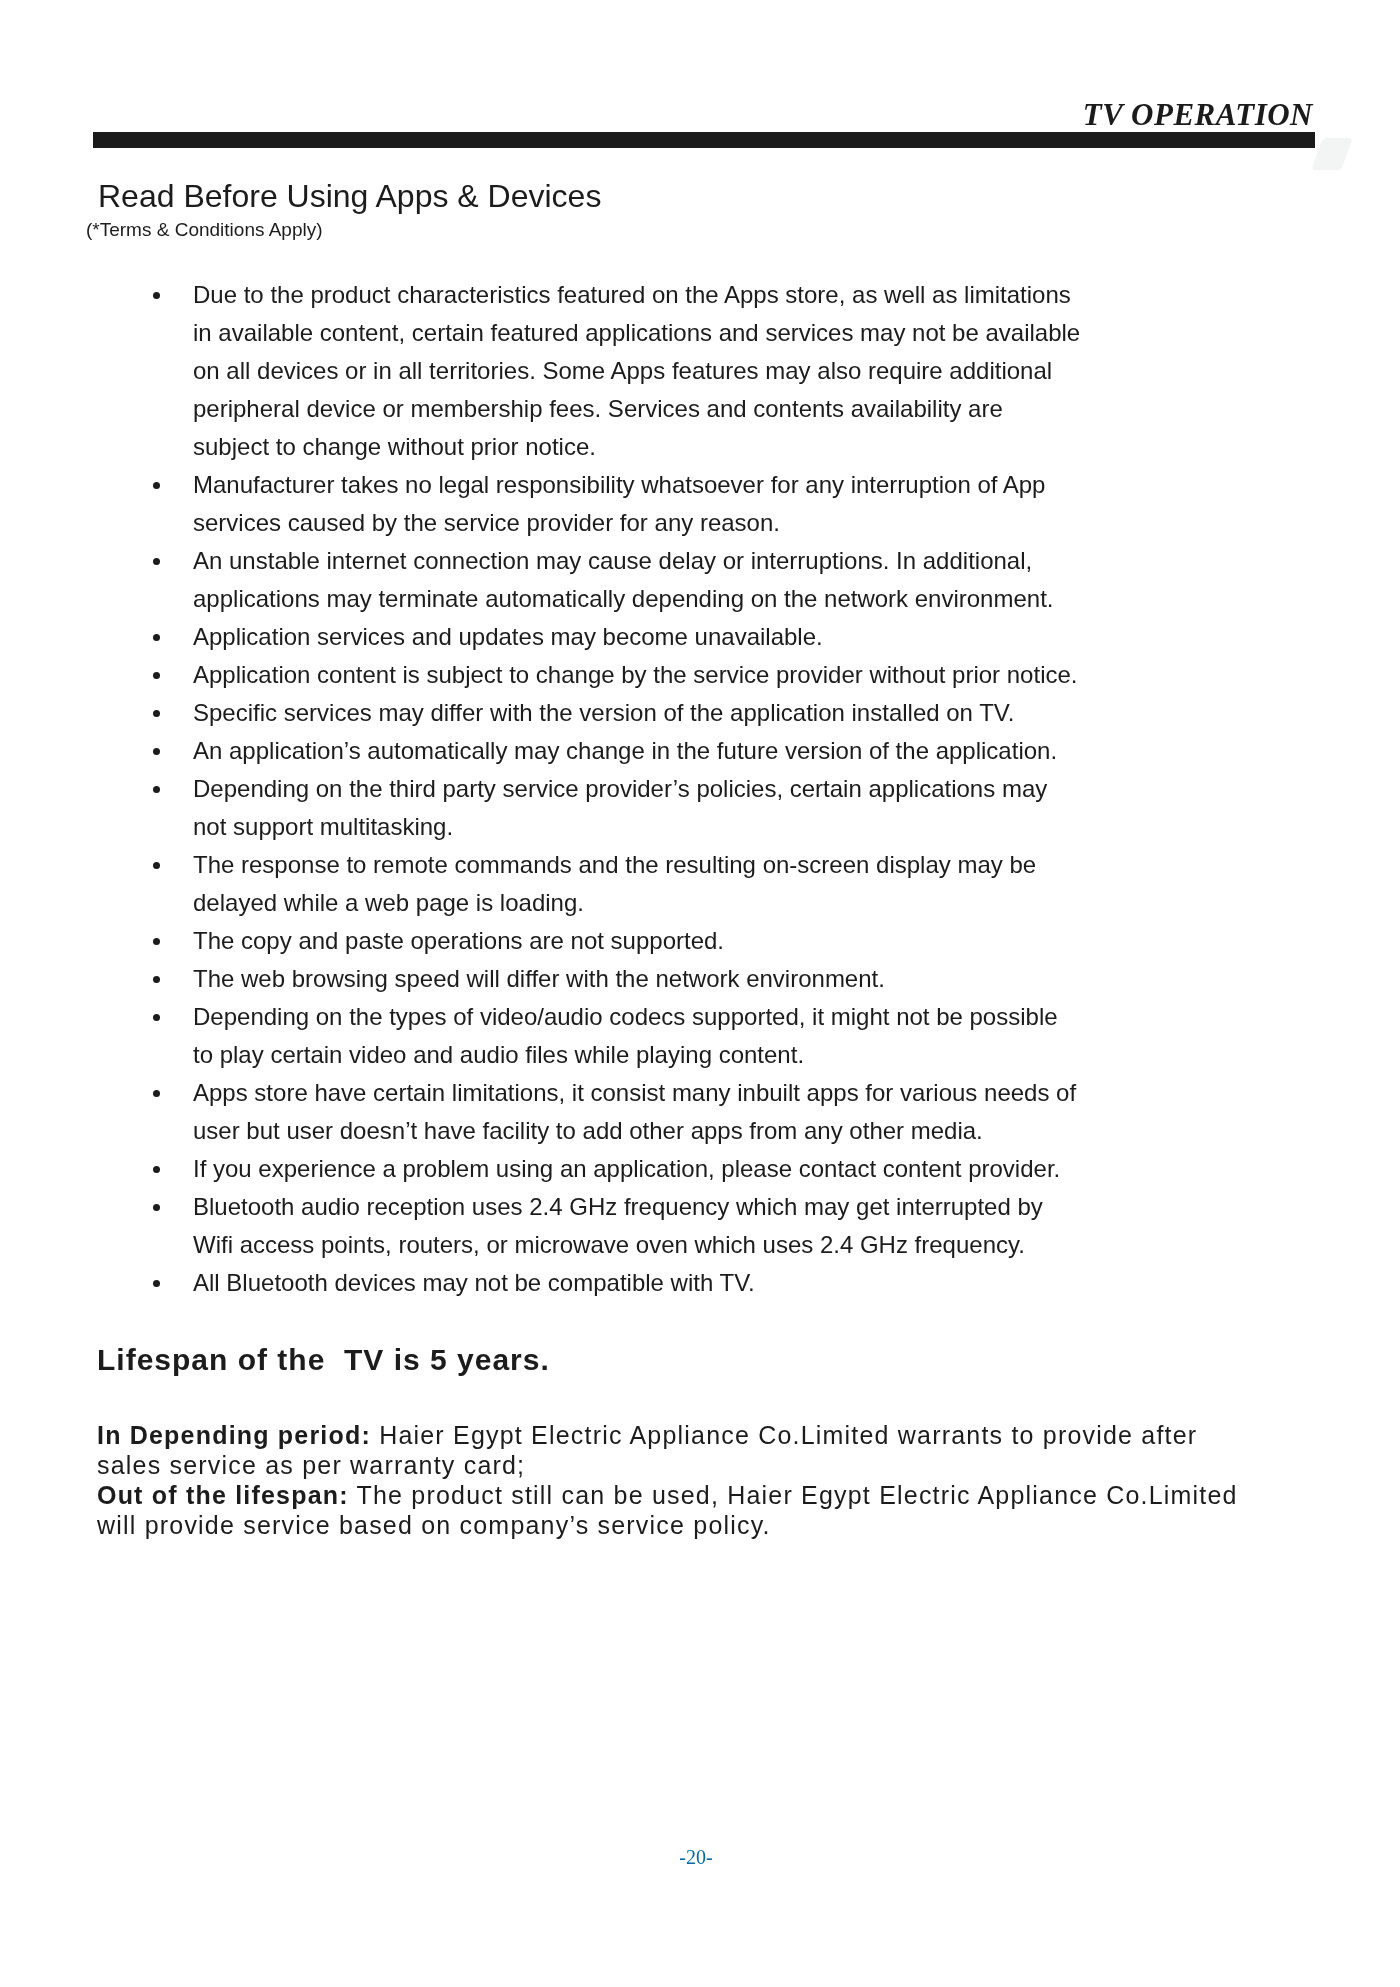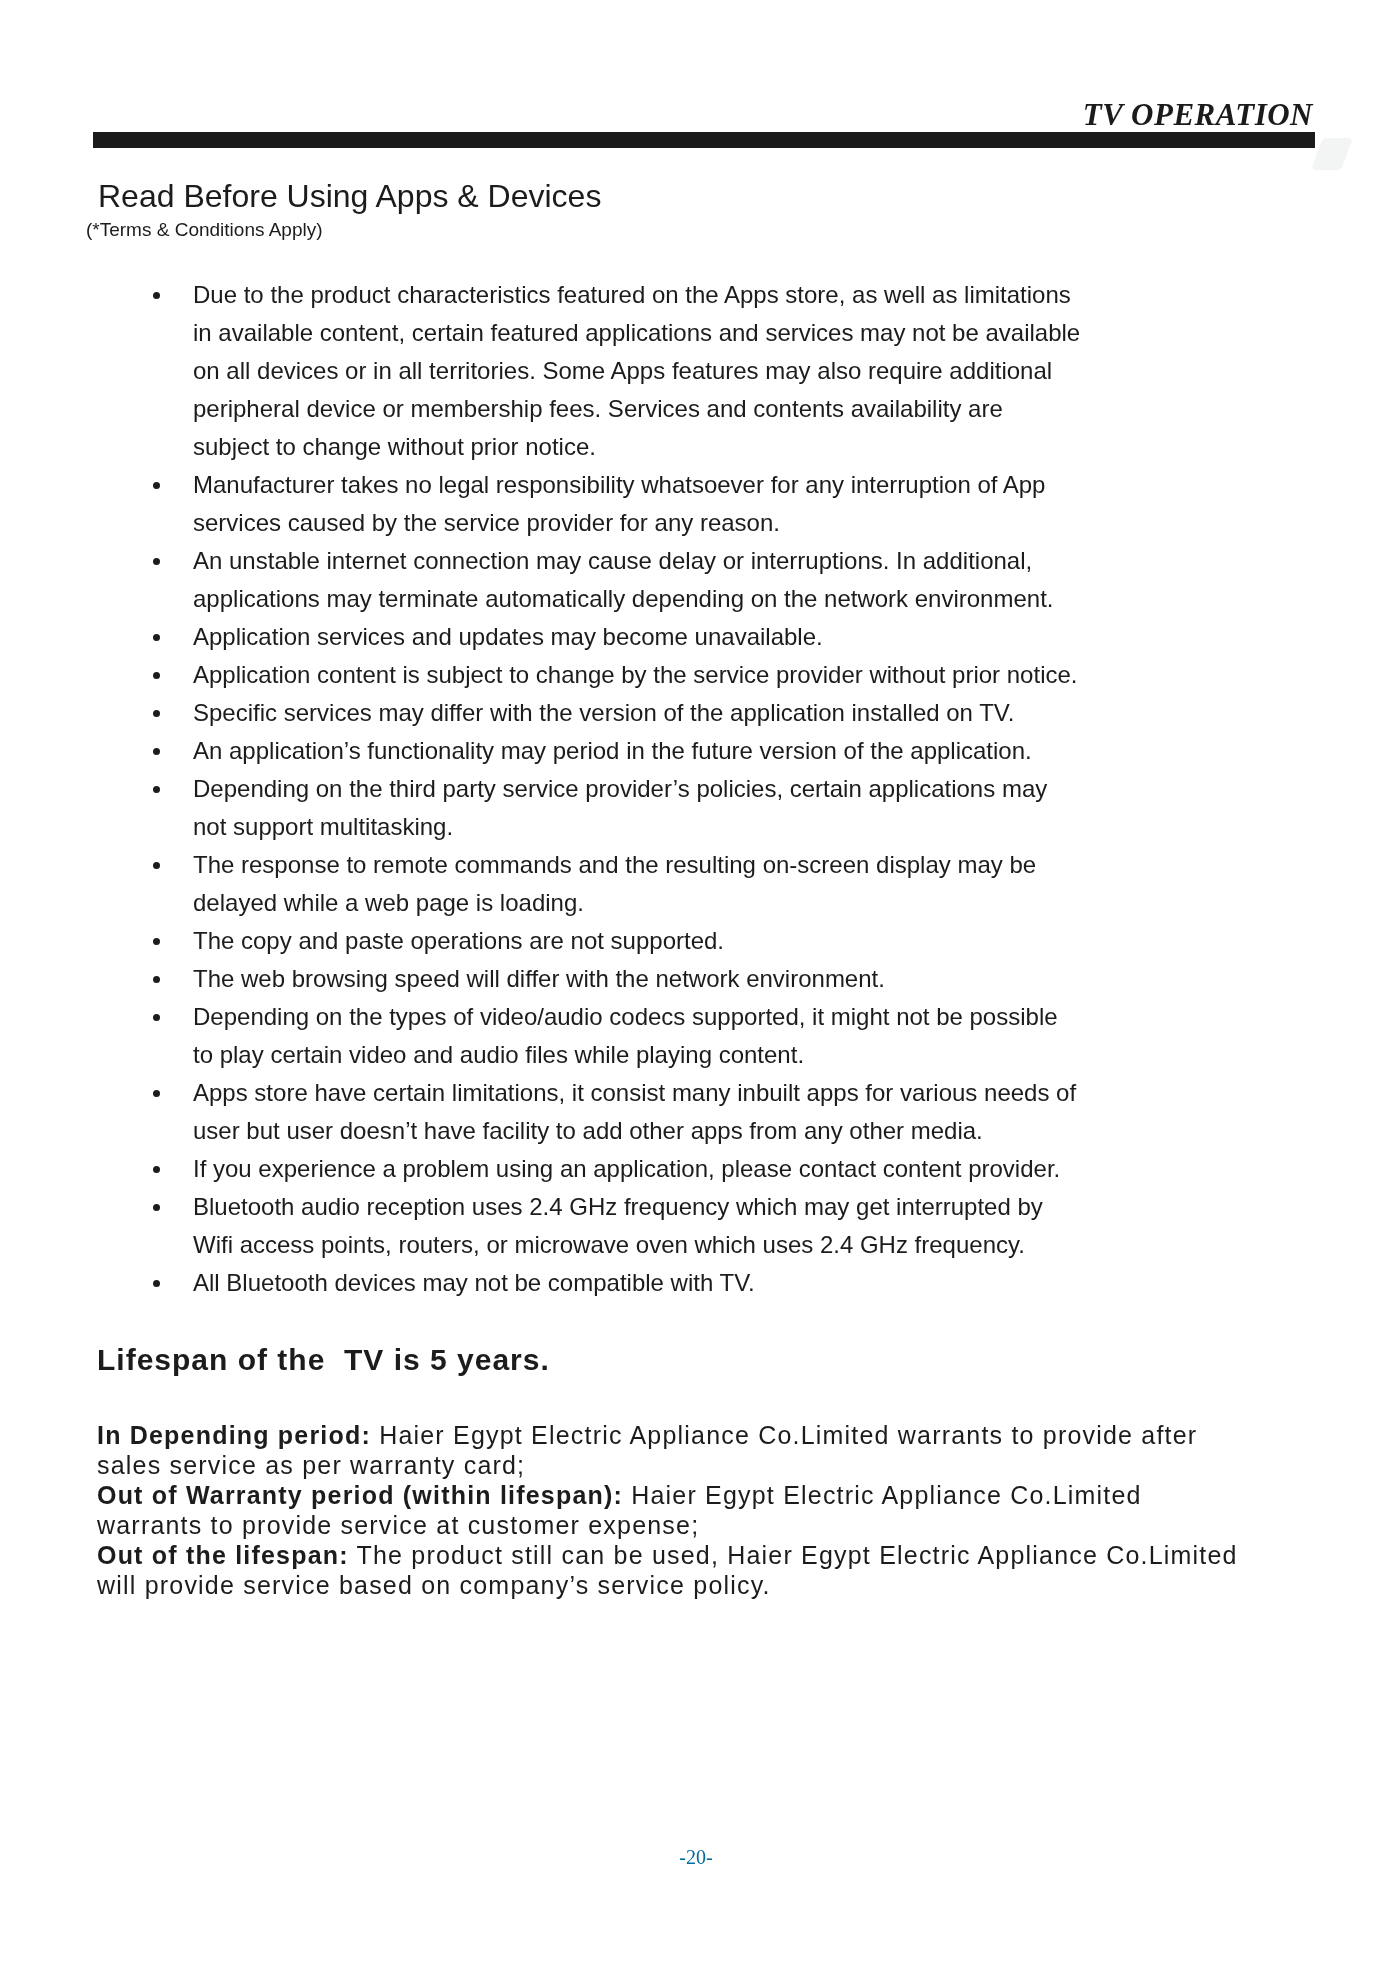--- a/index.html
+++ b/index.html
@@ -184,21 +184,21 @@
       <li>
         <span class="dot"></span>
         <span class="li-text">Application content is subject to change by the service provider without prior notice.</span>
       </li>
       <li>
         <span class="dot"></span>
         <span class="li-text">Specific services may differ with the version of the application installed on TV.</span>
       </li>
       <li>
         <span class="dot"></span>
-        <span class="li-text">An application’s functionality may period in the future version of the application.</span>
+        <span class="li-text">An application’s automatically may change in the future version of the application.</span>
       </li>
       <li>
         <span class="dot"></span>
         <span class="li-text">Depending on the third party service provider’s policies, certain applications may
 not support multitasking.</span>
       </li>
       <li>
         <span class="dot"></span>
         <span class="li-text">The response to remote commands and the resulting on-screen display may be
 delayed while a web page is loading.</span>
@@ -234,21 +234,19 @@
         <span class="dot"></span>
         <span class="li-text">All Bluetooth devices may not be compatible with TV.</span>
       </li>
     </ul>
 
   <h2 class="lifespan">Lifespan of the  TV is 5 years.</h2>
 
   <div class="warranty">
       <p><b>In Depending period:</b><span> Haier Egypt Electric Appliance Co.Limited warrants to provide after
 sales service as per warranty card;</span></p>
-      <p><b>Out of Warranty period (within lifespan):</b><span> Haier Egypt Electric Appliance Co.Limited
-warrants to provide service at customer expense;</span></p>
       <p><b>Out of the lifespan:</b><span> The product still can be used, Haier Egypt Electric Appliance Co.Limited
 will provide service based on company’s service policy.</span></p>
     </div>
 
   <div class="page-num">-20-</div>
 
 </div>
 
 </body></html>

